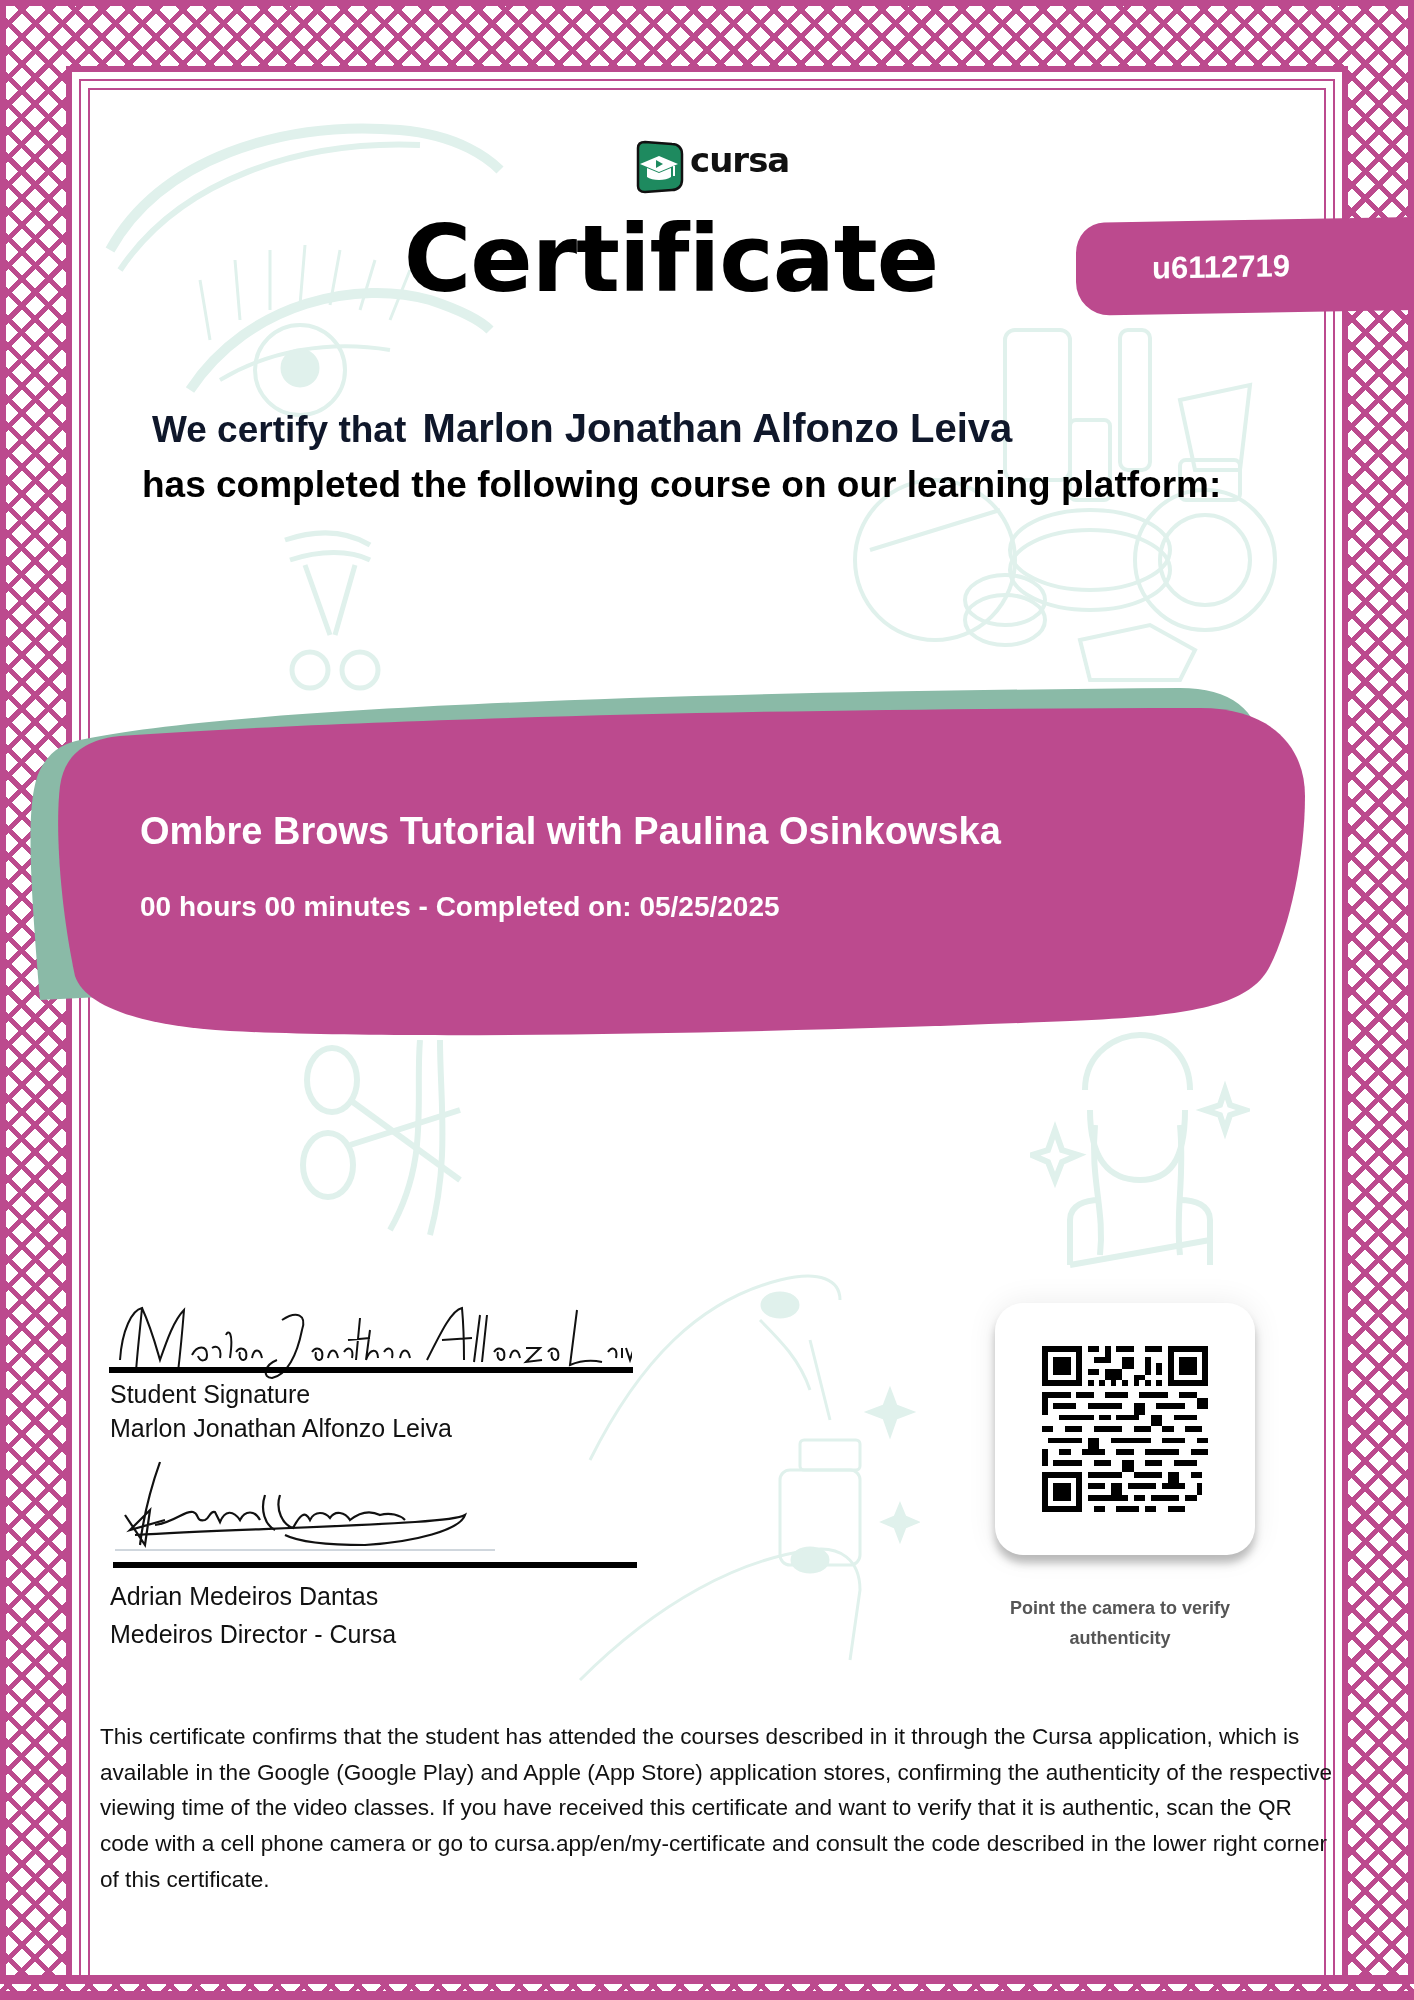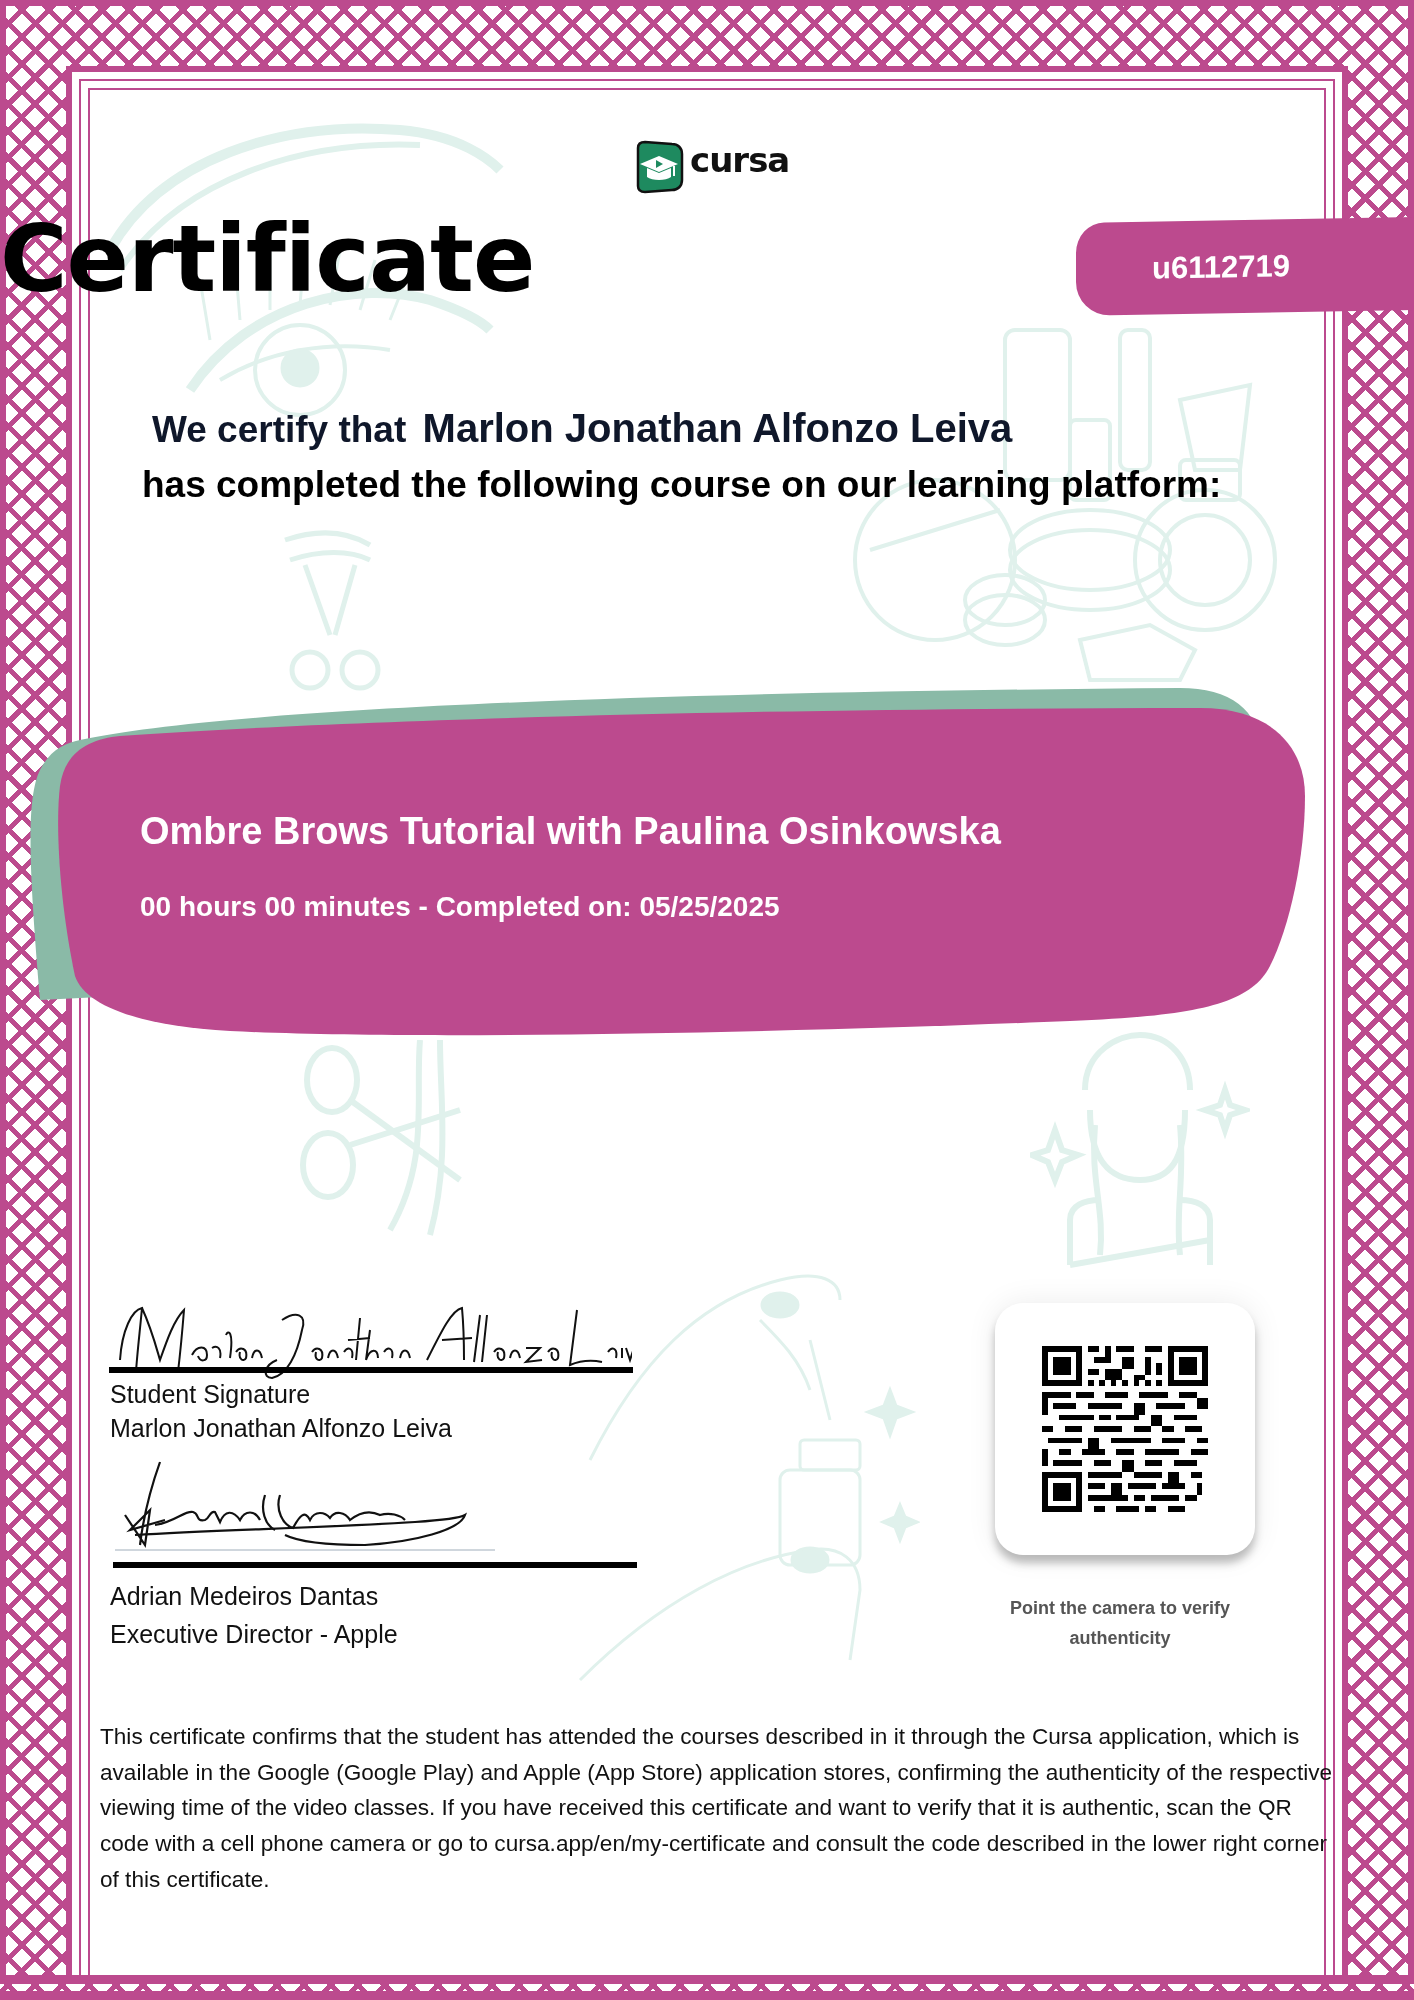--- a/index.html
+++ b/index.html
@@ -32,21 +32,21 @@
   .bottom-bar-2 { position: absolute; left: 0; top: 1991px; width: 1414px; height: 9px; background: #BC4A8E; }
 
   .illus { position: absolute; }
   .illus svg { width: 100%; height: 100%; }
 
   .logo { position: absolute; left: 632px; top: 140px; display: flex; align-items: flex-start; gap: 4px; }
   .logo-mark { width: 54px; height: 54px; }
   .logo-text { font-family: "DejaVu Sans", sans-serif; font-weight: bold; font-size: 34px; color: #111; letter-spacing: -1px; }
 
   .title {
-    position: absolute; left: 0; width: 1342px; top: 206px; 
+    position: absolute; left: 0; width: 1342px; top: 206px; text-align: center;
     font-family: "DejaVu Sans", sans-serif; font-weight: bold; font-size: 92px; color: #000; letter-spacing: -1px;
   }
 
   .code-badge {
     position: absolute; left: 1076px; top: 220px; width: 338px; height: 93px;
     background: #BC4A8E; border-radius: 28px 0 0 34px / 30px 0 0 34px;
     transform: skewY(-1deg);
     color: #fff; font-weight: bold; font-size: 31px; display: flex; align-items: center; padding-left: 76px;
   }
 
@@ -220,21 +220,21 @@
   <svg viewBox="0 0 390 110" width="390" height="110" fill="none" stroke="#111" stroke-width="2.2">
     <path d="M45 12 C35 40 28 70 25 95 M10 65 L30 95 L35 60 L15 80 L50 70"></path>
     <path d="M40 75 C60 72 70 60 78 62 C85 64 80 72 90 70 C95 68 95 60 100 62 L105 72 C110 60 118 60 125 70 C130 60 140 60 145 70"></path>
     <path d="M150 45 C145 60 150 75 160 80 M165 45 C160 60 168 75 178 78 C185 65 190 60 195 70 C200 60 210 62 215 68 C220 60 230 62 235 70 C245 62 255 60 265 65 C275 62 285 65 290 70"></path>
     <path d="M20 85 C100 80 200 78 300 72 C330 70 345 68 350 65 C345 80 300 92 250 95 C200 95 180 90 170 85"></path>
     <path d="M0 100 L380 100" stroke="#8899AA" stroke-width="0.8"></path>
   </svg>
 </div>
 <div class="sig-line-2"></div>
 <div class="sig-label" style="top:1582px;">Adrian Medeiros Dantas</div>
-<div class="sig-label" style="top:1620px;">Executive Director - Apple</div>
+<div class="sig-label" style="top:1620px;">Medeiros Director - Cursa</div>
 
 <div class="qr-card">
   <svg class="qr-code" viewBox="0 0 29 29" shape-rendering="crispEdges">
     <rect width="29" height="29" fill="#fff"></rect>
     <g fill="#000">
       <rect x="0" y="0" width="7" height="7"></rect>
         <rect x="1" y="1" width="5" height="5" fill="#fff"></rect>
         <rect x="2" y="2" width="3" height="3"></rect>
       <rect x="22" y="0" width="7" height="7"></rect>
         <rect x="23" y="1" width="5" height="5" fill="#fff"></rect>

